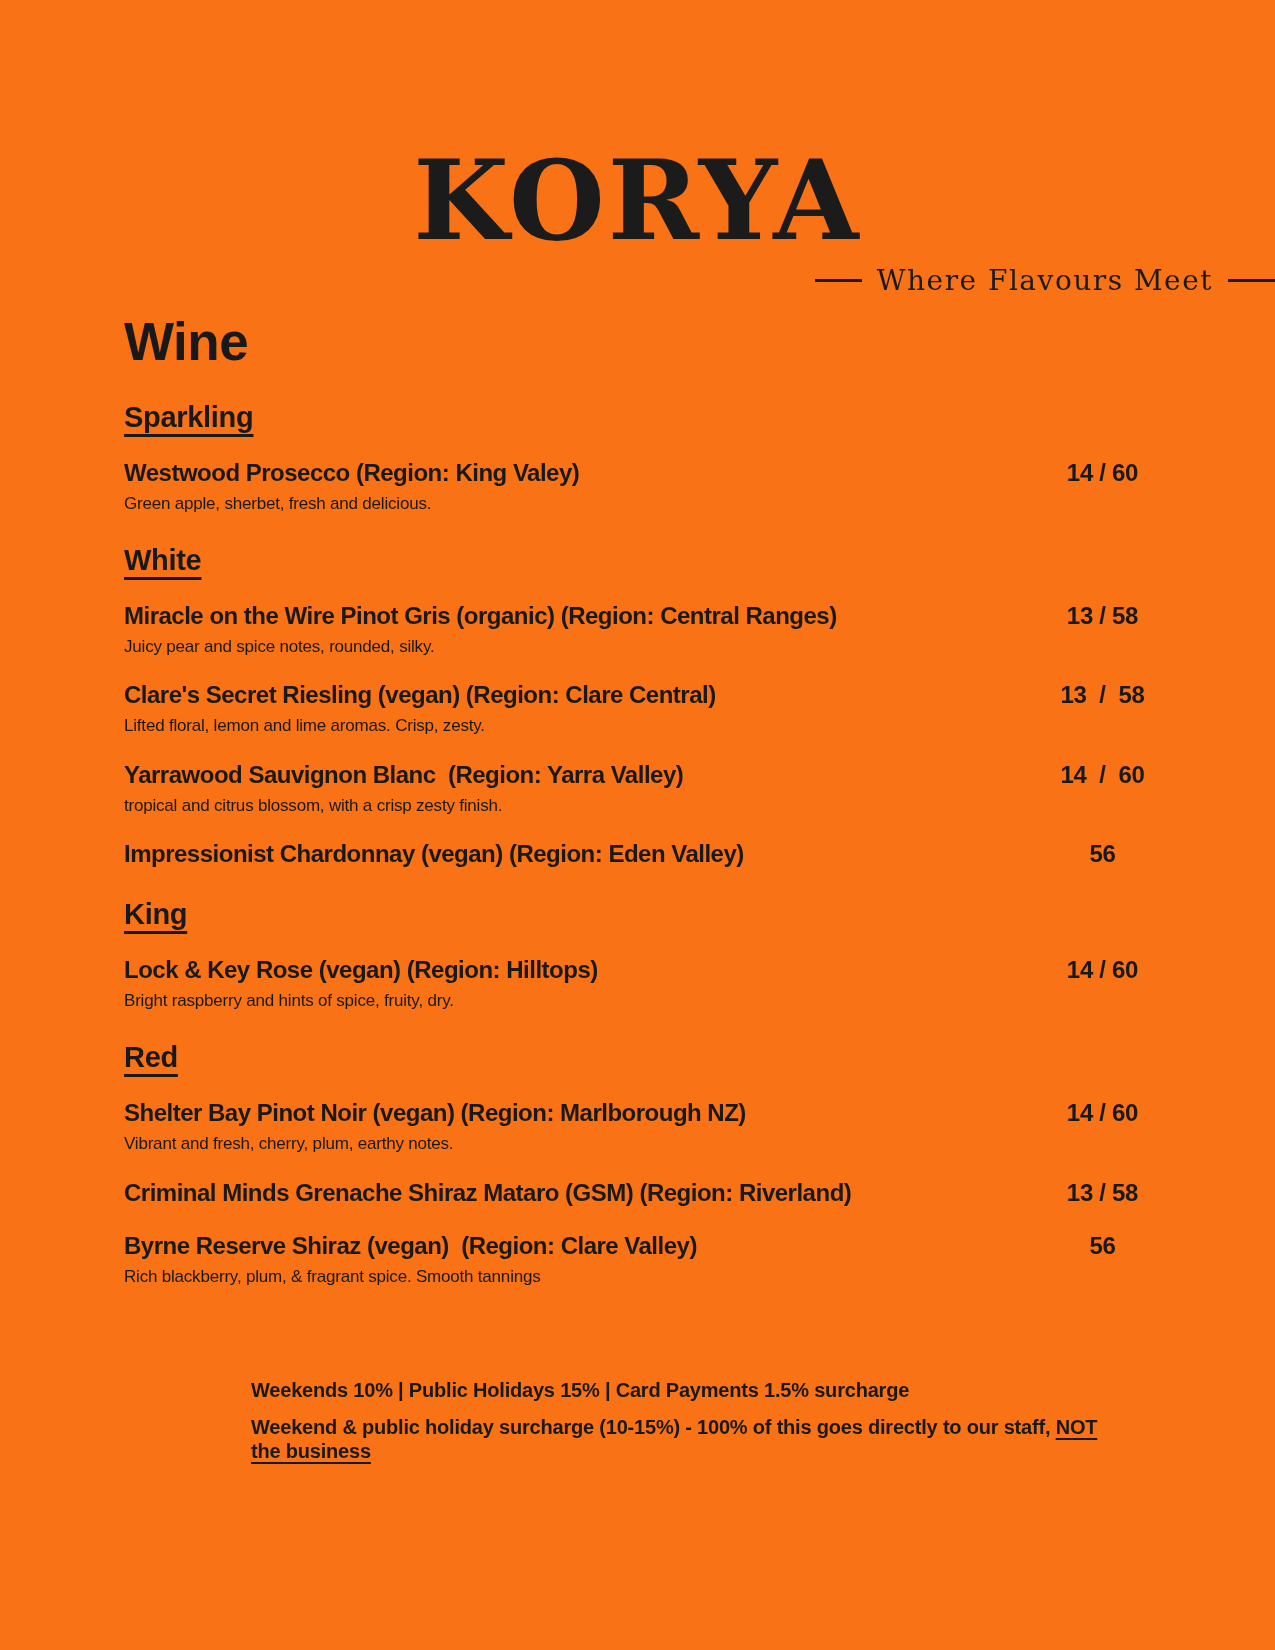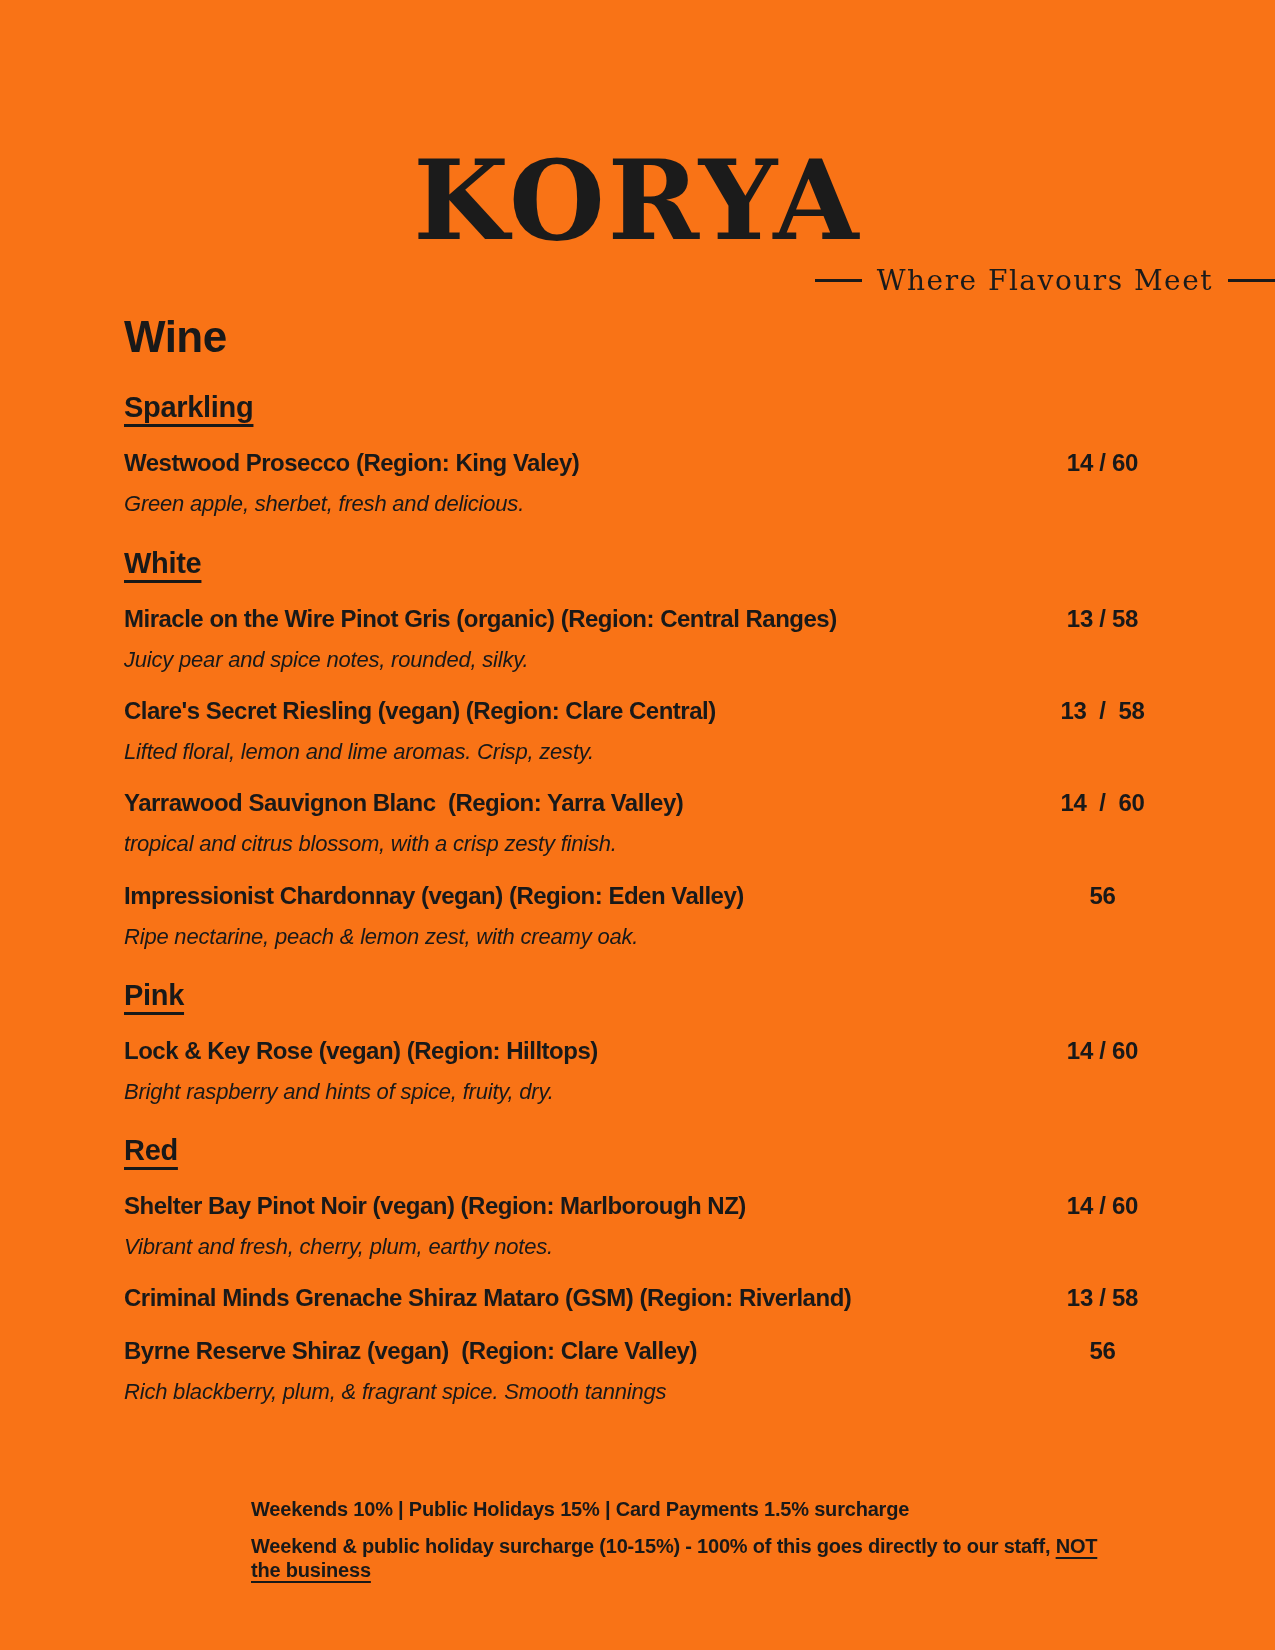--- a/index.html
+++ b/index.html
@@ -40,21 +40,21 @@
   .tagline {
     font-family: "DejaVu Serif", serif;
     font-size: 28px;
     font-weight: 500;
     letter-spacing: 1.5px;
     color: #1b1b1b;
   }
   
   .content { margin: 16px 85px 0 124px; }
   .page-title {
-    font-size: 44px;
+    font-size: 53px;
     font-weight: 700;
     letter-spacing: -0.5px;
     line-height: 1.1;
   }
   .section-title-wrap { margin-top: 30px; }
   .section-title {
     display: inline-block;
     font-size: 29px;
     font-weight: 700;
     letter-spacing: -0.3px;
@@ -75,26 +75,25 @@
   .item-price {
     width: 175px;
     flex: 0 0 175px;
     text-align: center;
     font-size: 24px;
     font-weight: 700;
     letter-spacing: -0.3px;
     white-space: pre;
   }
   .item-desc {
-    font-size: 22px;
+    font-size: 17px;
     font-weight: 400;
     letter-spacing: -0.2px;
-    margin-top: 14px;
+    margin-top: 7px;
     line-height: 1.15;
-    font-style: italic;
   }
   
   .footer { margin: 92px 60px 0 127px; }
   .footer-line {
     font-size: 20px;
     font-weight: 700;
     letter-spacing: -0.2px;
     margin-top: 13px;
     line-height: 1.2;
   }
@@ -155,25 +154,24 @@
         <span class="item-name">Yarrawood Sauvignon Blanc  (Region: Yarra Valley)</span>
         <span class="item-price">14  /  60</span>
       </div>
       <div class="item-desc">tropical and citrus blossom, with a crisp zesty finish.</div>
     </div>
     <div class="item">
       <div class="item-row">
         <span class="item-name">Impressionist Chardonnay (vegan) (Region: Eden Valley)</span>
         <span class="item-price">56</span>
       </div>
-      <div class="item-desc">Ripe nectarine, peach &amp; lemon zest, with creamy oak.</div>
-    </div>
-
-    <div class="section-title-wrap">
-      <span class="section-title">Pink</span>
+    </div>
+
+    <div class="section-title-wrap">
+      <span class="section-title">King</span>
     </div>
     <div class="item">
       <div class="item-row">
         <span class="item-name">Lock &amp; Key Rose (vegan) (Region: Hilltops)</span>
         <span class="item-price">14 / 60</span>
       </div>
       <div class="item-desc">Bright raspberry and hints of spice, fruity, dry.</div>
     </div>
 
     <div class="section-title-wrap">

